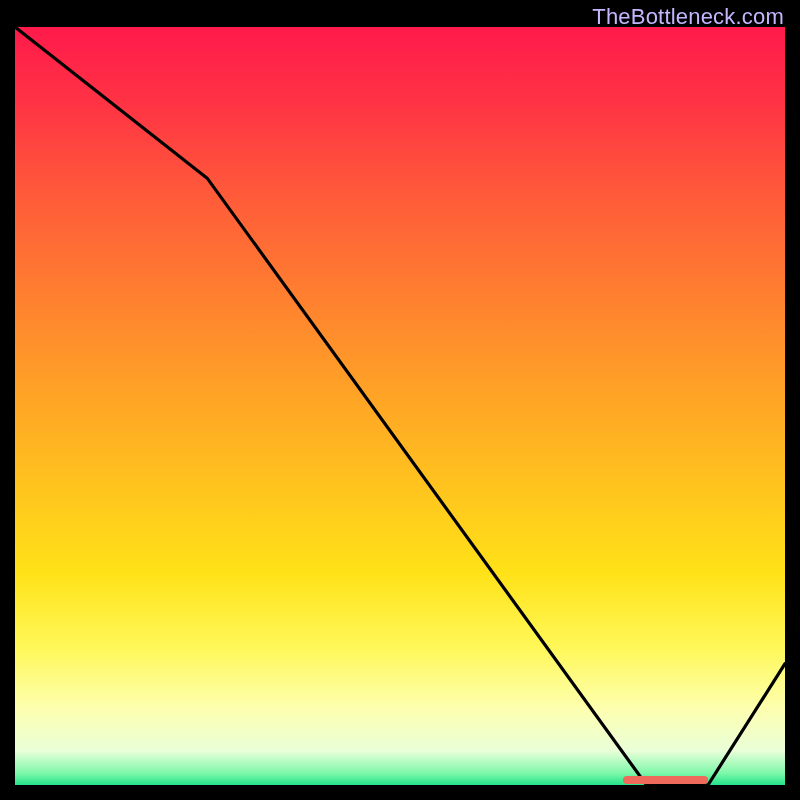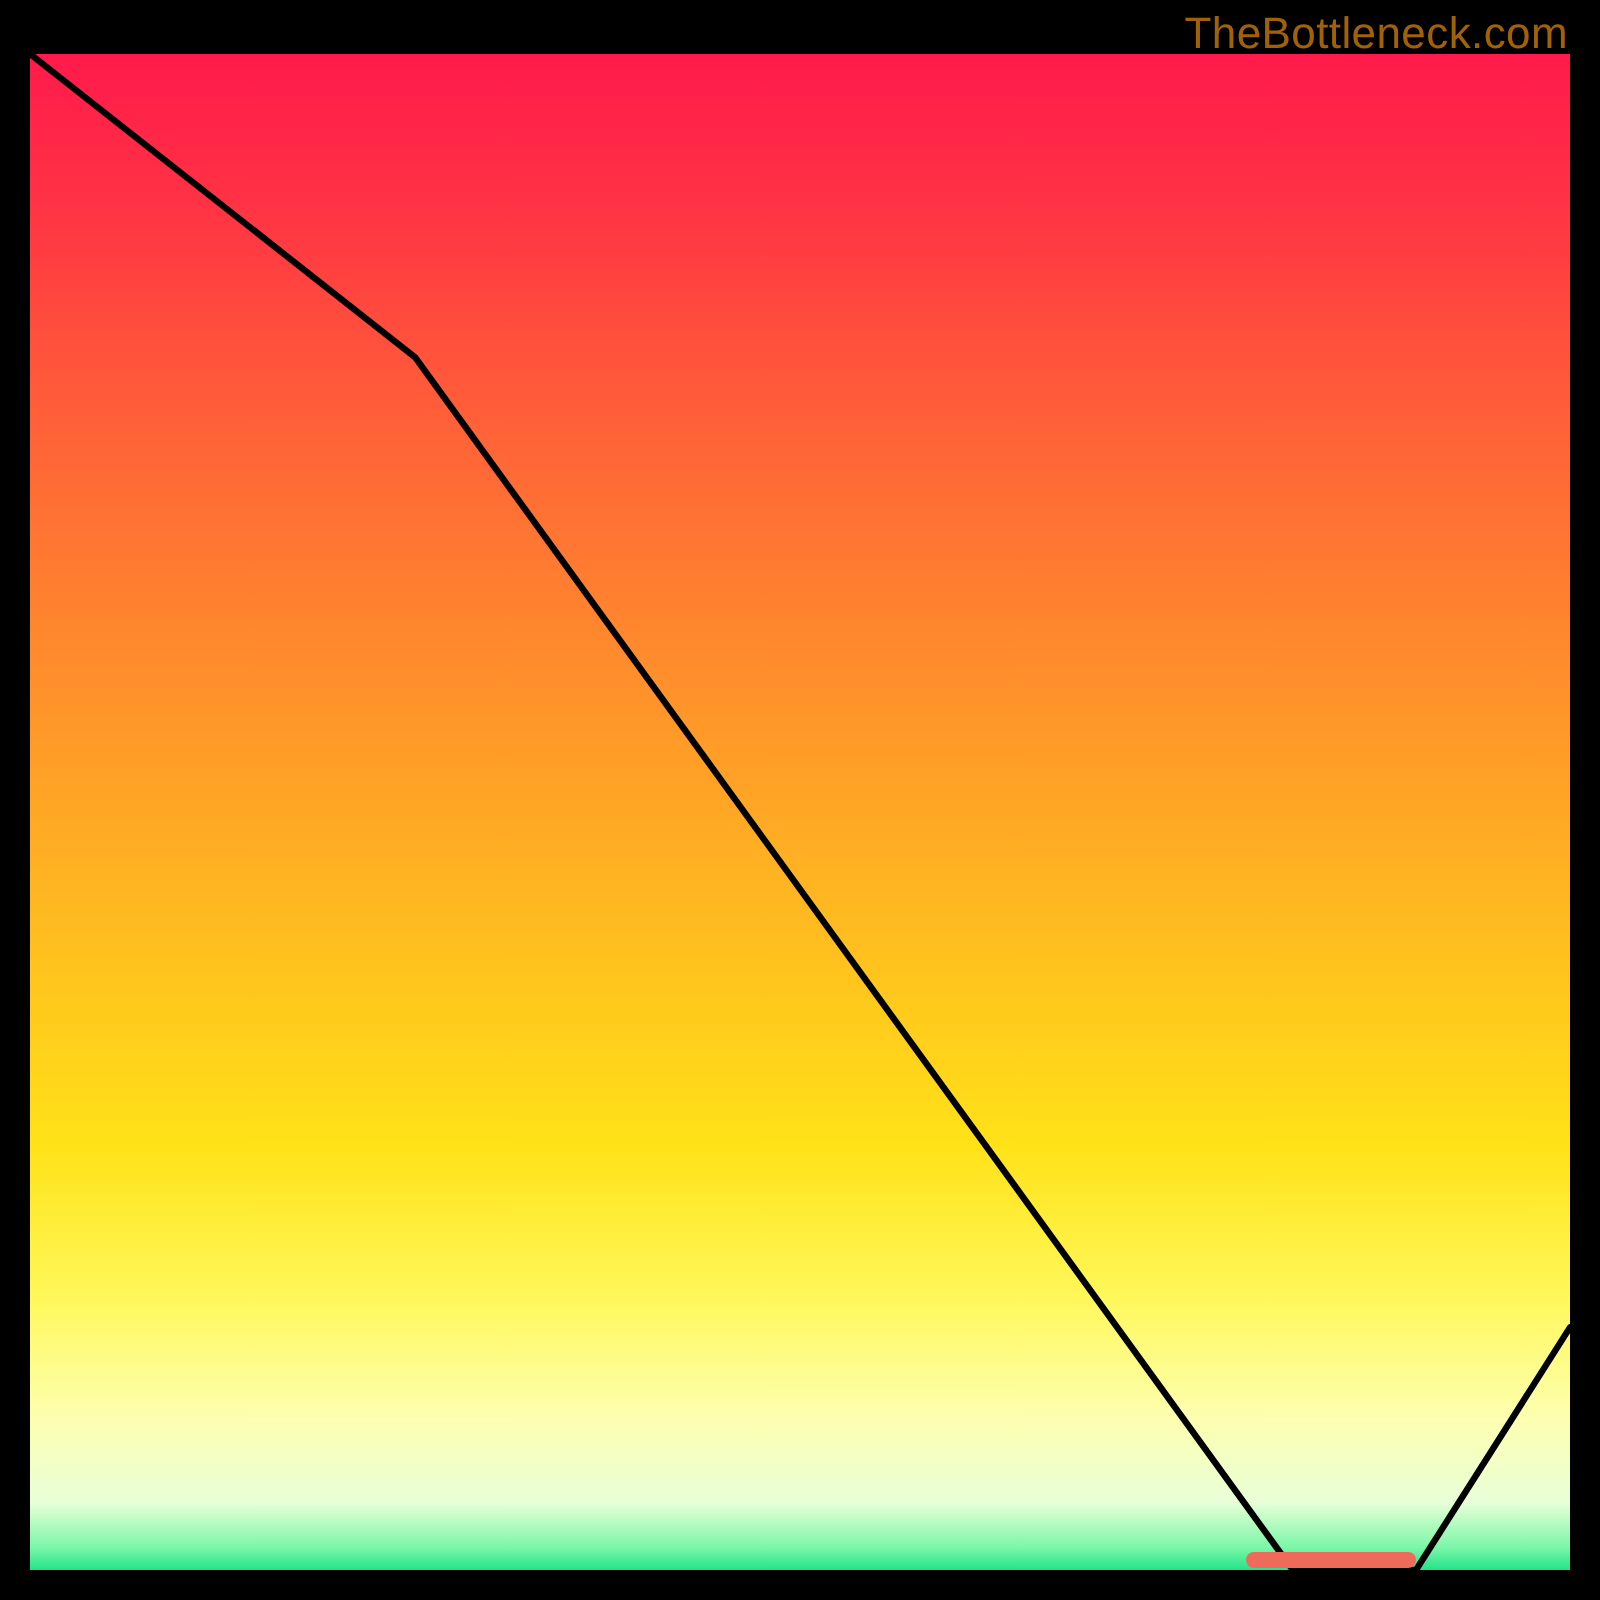--- a/index.html
+++ b/index.html
@@ -16,21 +16,21 @@
     left: 15px;
     top: 27px;
     width: 770px;
     height: 758px;
     background: #000;
   }
   .attribution {
     position: absolute;
     top: 4px;
     right: 16px;
-    color: #a16207;
+    color: #c4b5fd;
     font-size: 22px;
     font-weight: 500;
     letter-spacing: 0.2px;
   }
   .plot {
     position: absolute;
     left: 0;
     top: 0;
     width: 770px;
     height: 758px;

